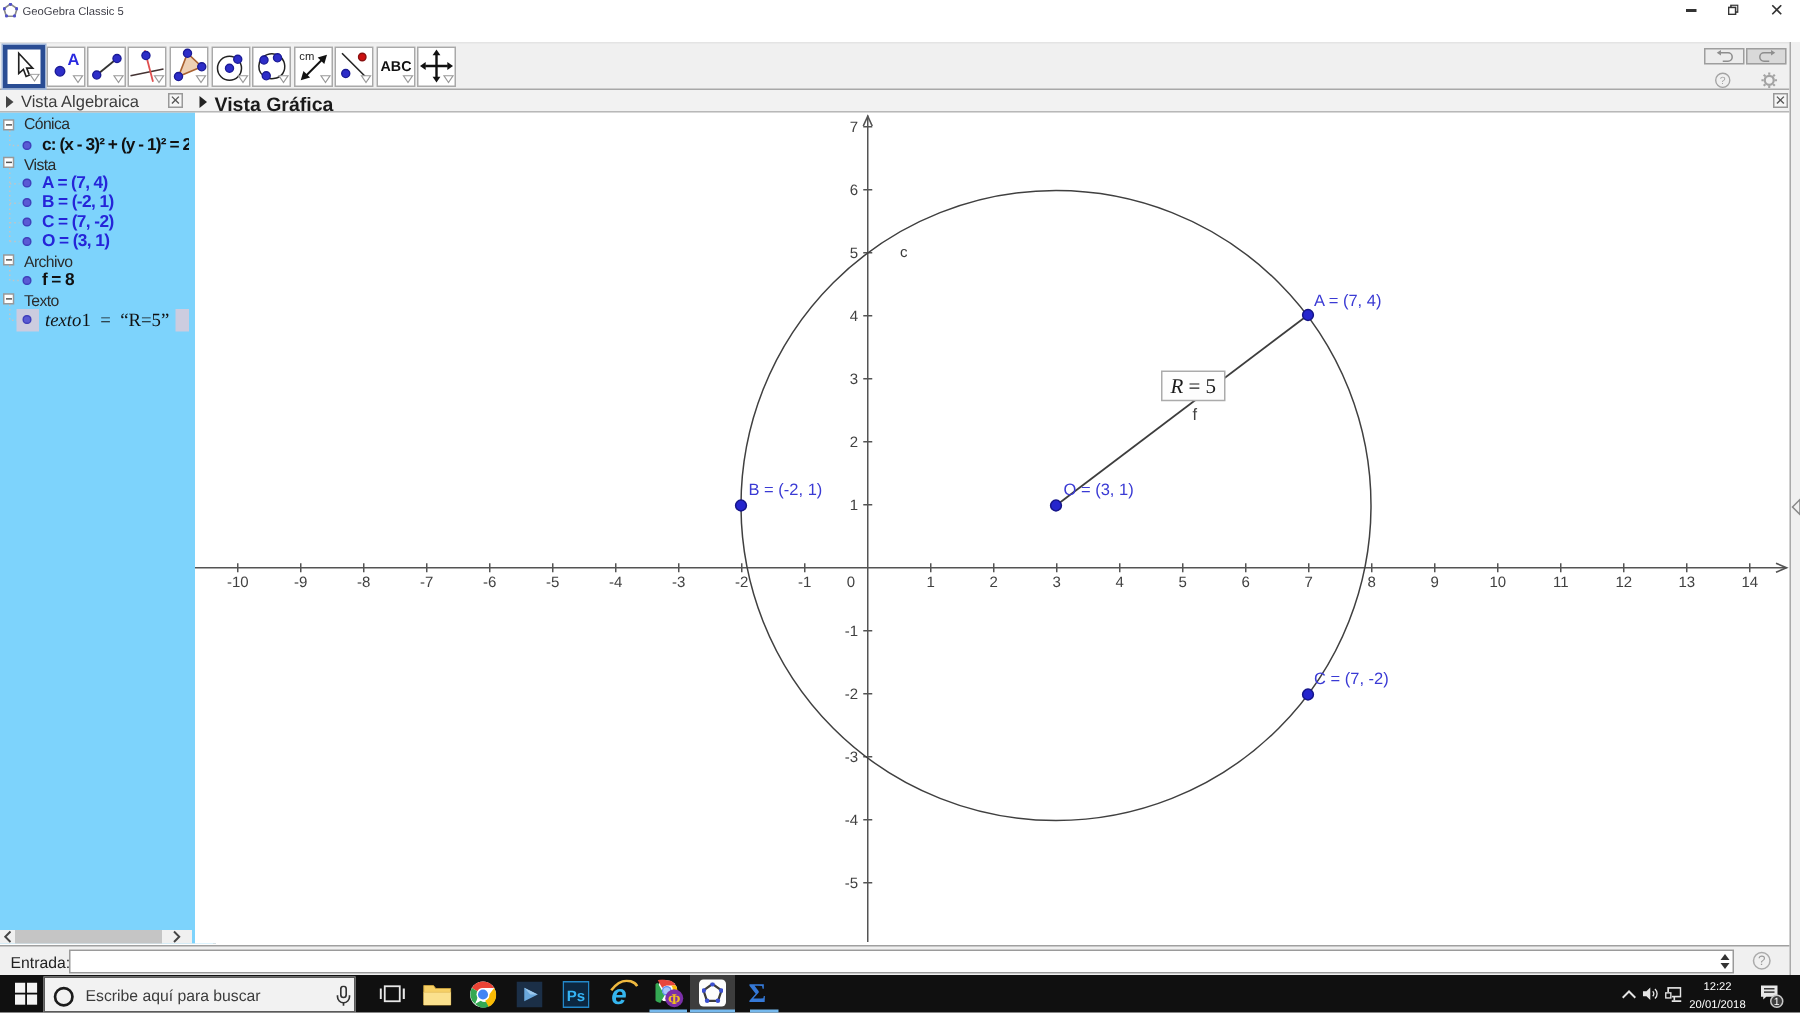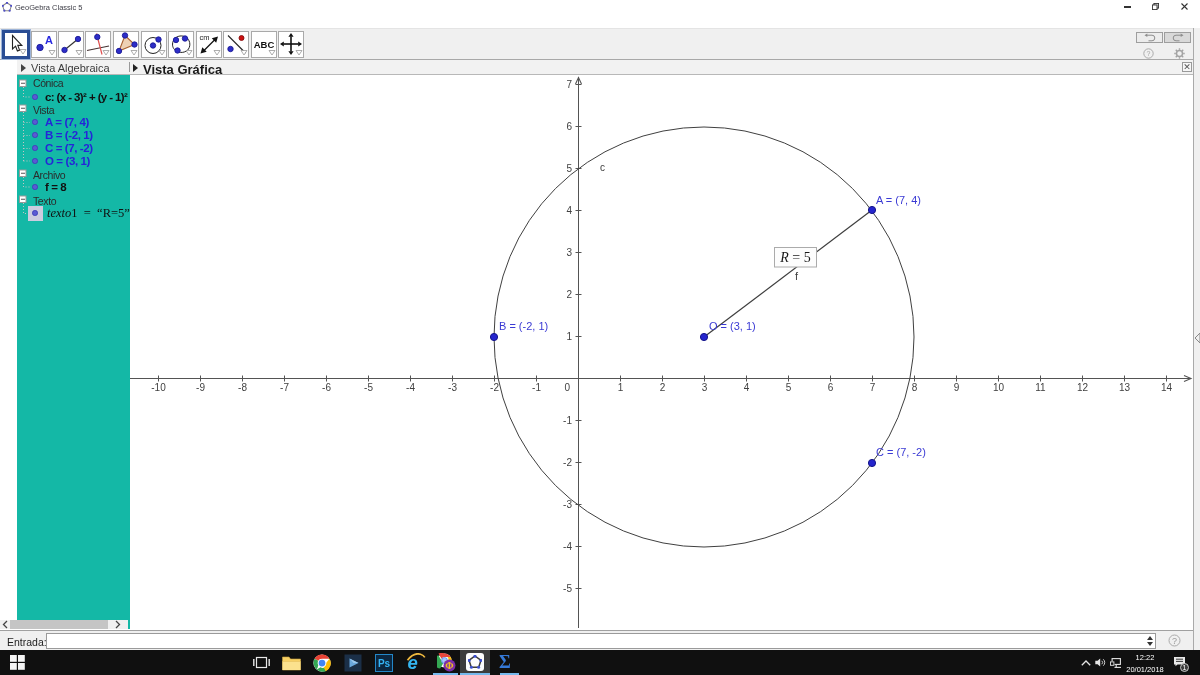--- a/index.html
+++ b/index.html
@@ -15,21 +15,21 @@
 #menubar { left:0; top:14px; width:1200px; height:14px; background:#ffffff; }
 .menuitem { position:absolute; top:3px; font-size:9.5px; color:#26262e; }
 
 
 #toolbar { left:0; top:28px; width:1193px; height:32px; background:#f0f0f0; border-top:1px solid #e4e4e4; border-bottom:1px solid #a8a8a8; }
 .tbtn { position:absolute; top:2px; width:26px; height:27px; background:#ffffff; border:1px solid #a9a9a9; }
 .tbtn.sel { top:1px; width:28px; height:29px; border:3px solid #2a4d94; outline:1px solid #9db4d8; }
 .dd { position:absolute; right:0px; bottom:0px; width:8px; height:7px; }
 
 
-#algebra { left:0; top:60px; width:144px; height:569px; background:#14b8a6; border-right:2px solid #9b9b9b;margin-left:17px; }
+#algebra { left:0; top:60px; width:144px; height:569px; background:#7dd3fc; border-right:2px solid #9b9b9b; }
 .phead { height:15px; background:#f2f2f2; border-bottom:1px solid #b8b8b8; position:relative; }
 .phead .tri { position:absolute; left:4px; top:3.5px; width:0; height:0; border-left:5px solid #444; border-top:4px solid transparent; border-bottom:4px solid transparent; }
 .phead .txt { position:absolute; left:14px; top:2px; font-size:11px; color:#3c3c3c; }
 .phead .closex { position:absolute; width:10px; height:10px; top:2px; border:1px solid #999; background:#f6f6f6; color:#555; font-size:9px; line-height:8px; text-align:center; }
 #graphics { left:130px; top:60px; width:1063px; height:569px; background:#fff; }
 #ghead { position:absolute; left:0; top:0; width:1063px; height:15px; background:#f2f2f2; border-bottom:1px solid #b8b8b8; }
 #rightstrip { left:1193px; top:28px; width:7px; height:622px; background:#f0f0f0; border-left:1px solid #aaa; z-index:6; }
 
 
 .trow { position:absolute; left:0; width:128px; height:13px; font-size:12px; white-space:nowrap; }
@@ -435,20 +435,31 @@
 
   <div class="abs" id="taskbar">
 
     <svg width="15" height="15" viewBox="0 0 15 15" style="position:absolute;left:10px;top:5px">
       <rect x="0" y="0" width="6.8" height="6.8" fill="#f4f4f4"></rect>
       <rect x="8" y="0" width="6.8" height="6.8" fill="#f4f4f4"></rect>
       <rect x="0" y="8" width="6.8" height="6.8" fill="#f4f4f4"></rect>
       <rect x="8" y="8" width="6.8" height="6.8" fill="#f4f4f4"></rect>
     </svg>
 
+    <div id="searchbox">
+      <svg width="15" height="15" viewBox="0 0 15 15" style="position:absolute;left:5px;top:4.5px">
+        <circle cx="7.5" cy="7.5" r="5.8" fill="none" stroke="#1c1c1c" stroke-width="1.8"></circle>
+      </svg>
+      <div class="stxt">Escribe aquí para buscar</div>
+      <svg width="10" height="14" viewBox="0 0 10 14" style="position:absolute;left:194px;top:5px">
+        <rect x="3.2" y="0.5" width="3.6" height="7.5" rx="1.8" fill="none" stroke="#333" stroke-width="1.1"></rect>
+        <path d="M1,6.5 V7.5 A4,4 0 0 0 9,7.5 V6.5" fill="none" stroke="#333" stroke-width="1.1"></path>
+        <line x1="5" y1="11.5" x2="5" y2="13.5" stroke="#333" stroke-width="1.1"></line>
+      </svg>
+    </div>
 
     <svg width="17" height="17" viewBox="0 0 17 17" style="position:absolute;left:253px;top:654px;top:4px">
       <rect x="3.5" y="3.5" width="10" height="10" fill="none" stroke="#e8e8e8" stroke-width="1.2"></rect>
       <line x1="0.8" y1="5" x2="0.8" y2="12" stroke="#e8e8e8" stroke-width="1.4"></line>
       <line x1="16.2" y1="5" x2="16.2" y2="12" stroke="#e8e8e8" stroke-width="1.4"></line>
     </svg>
 
     <svg width="19" height="16" viewBox="0 0 19 16" style="position:absolute;left:282px;top:5px">
       <path d="M0.5,2 L7,2 L8.5,4 L18.5,4 L18.5,15 L0.5,15 Z" fill="#f7d065" stroke="#caa23c" stroke-width="0.6"></path>
       <path d="M0.5,6.5 L18.5,6.5 L18.5,15 L0.5,15 Z" fill="#fbe18e"></path>

